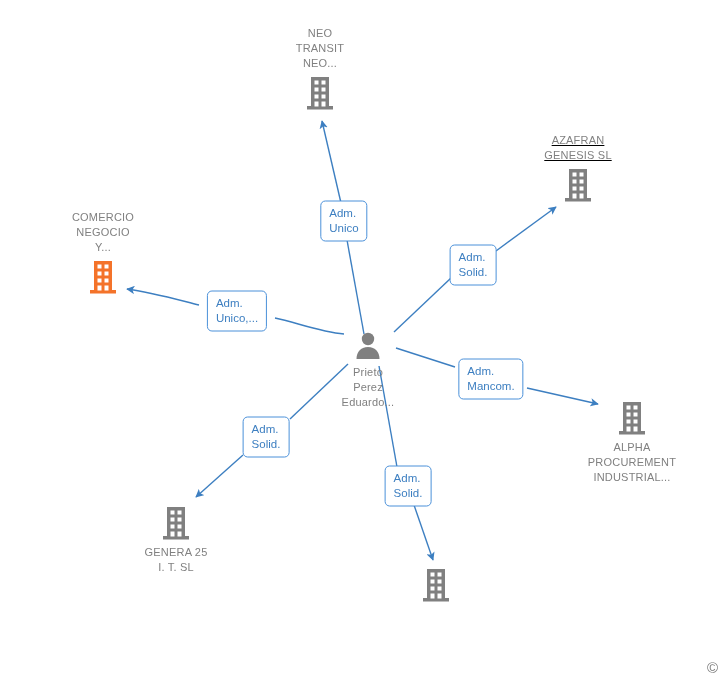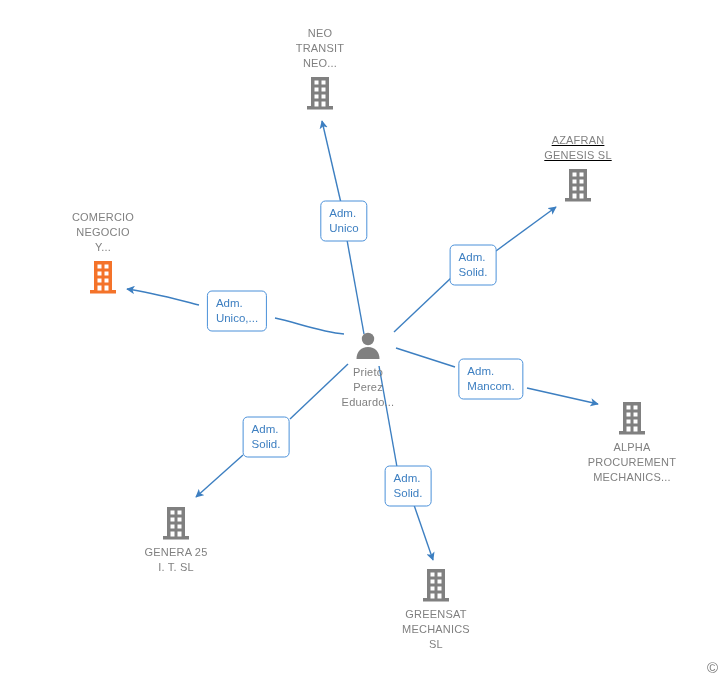--- a/index.html
+++ b/index.html
@@ -200,41 +200,38 @@
         <rect x="9.5" y="12.5" width="4" height="4" fill="#ffffff"></rect>
         <rect x="16.5" y="12.5" width="4" height="4" fill="#ffffff"></rect>
         <rect x="9.5" y="19.5" width="4" height="4" fill="#ffffff"></rect>
         <rect x="16.5" y="19.5" width="4" height="4" fill="#ffffff"></rect>
         <rect x="9.5" y="26.5" width="4" height="5" fill="#ffffff"></rect>
         <rect x="16.5" y="26.5" width="4" height="5" fill="#ffffff"></rect>
       </svg>
     </span>
     <div class="node-label">ALPHA
 PROCUREMENT
-MECHANICS...</div>
+INDUSTRIAL...</div>
   </div>
 
   <div class="node label-below" style="left:436px; top:567px;">
     <span class="node-icon">
       <svg width="30" height="36" viewBox="0 0 30 36">
         <rect x="6" y="2" width="18" height="30" fill="#808080"></rect>
         <rect x="2" y="31" width="26" height="3.5" fill="#808080"></rect>
         <rect x="9.5" y="5.5" width="4" height="4" fill="#ffffff"></rect>
         <rect x="16.5" y="5.5" width="4" height="4" fill="#ffffff"></rect>
         <rect x="9.5" y="12.5" width="4" height="4" fill="#ffffff"></rect>
         <rect x="16.5" y="12.5" width="4" height="4" fill="#ffffff"></rect>
         <rect x="9.5" y="19.5" width="4" height="4" fill="#ffffff"></rect>
         <rect x="16.5" y="19.5" width="4" height="4" fill="#ffffff"></rect>
         <rect x="9.5" y="26.5" width="4" height="5" fill="#ffffff"></rect>
         <rect x="16.5" y="26.5" width="4" height="5" fill="#ffffff"></rect>
       </svg>
     </span>
-    <div class="node-label">GREENSAT
-MECHANICS
-SL</div>
   </div>
 
   <div class="node label-below" style="left:176px; top:505px;">
     <span class="node-icon">
       <svg width="30" height="36" viewBox="0 0 30 36">
         <rect x="6" y="2" width="18" height="30" fill="#808080"></rect>
         <rect x="2" y="31" width="26" height="3.5" fill="#808080"></rect>
         <rect x="9.5" y="5.5" width="4" height="4" fill="#ffffff"></rect>
         <rect x="16.5" y="5.5" width="4" height="4" fill="#ffffff"></rect>
         <rect x="9.5" y="12.5" width="4" height="4" fill="#ffffff"></rect>

